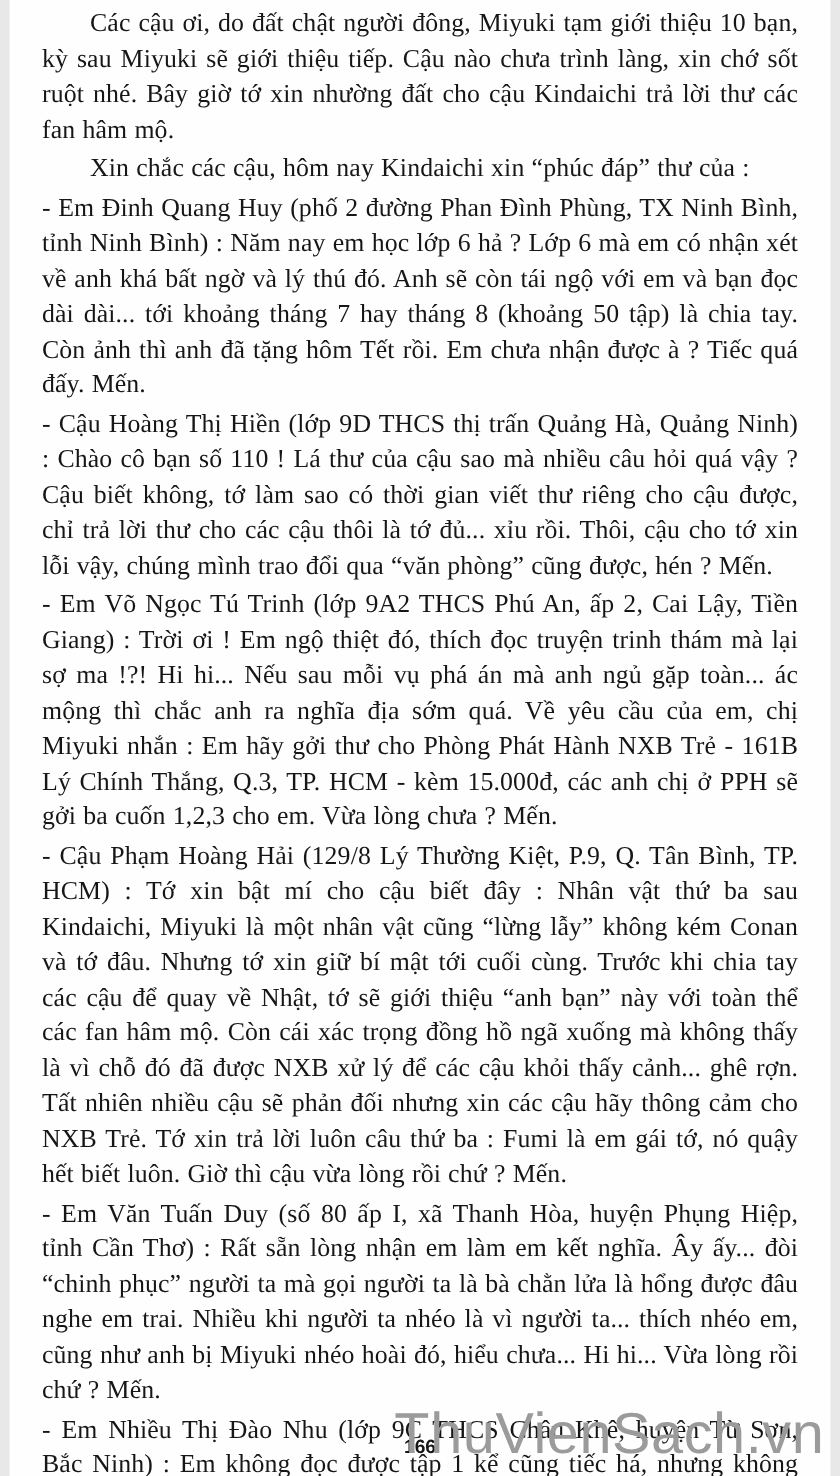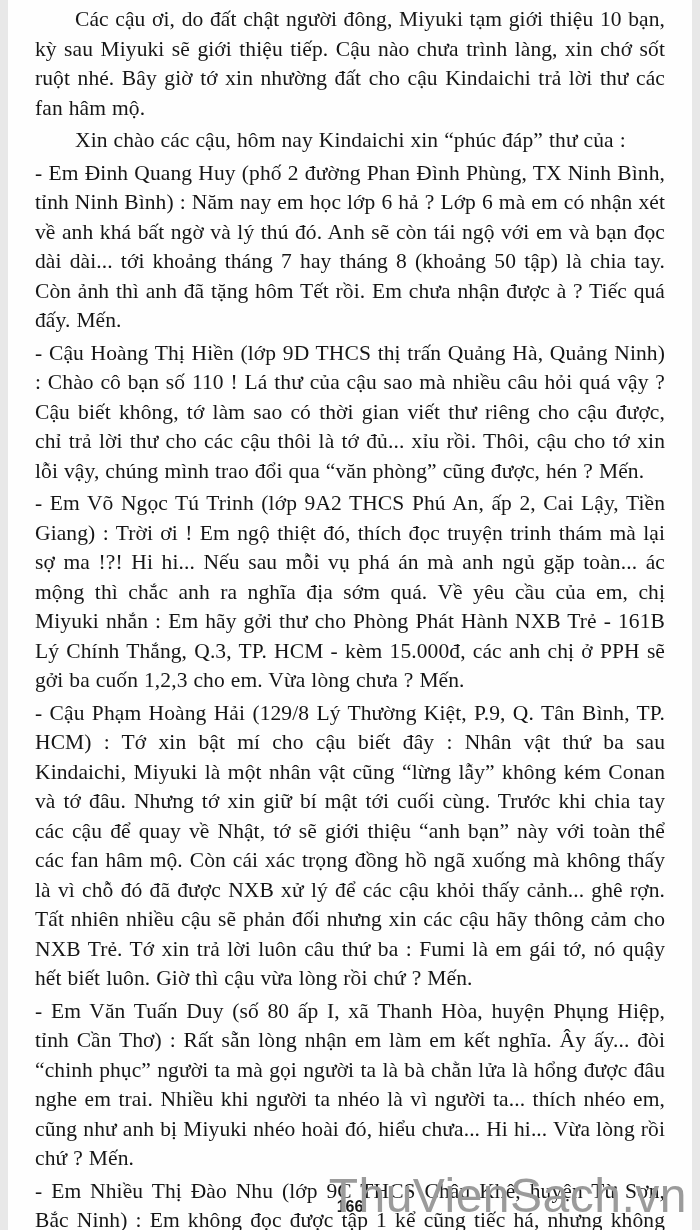--- a/index.html
+++ b/index.html
@@ -64,21 +64,21 @@
     letter-spacing: 0.5px;
     color: var(--watermark-color, #9b9b9b);
   }
 </style>
 </head>
 <body>
 
 <div class="page">
   <div class="text-column">
       <p class="para indent"><span class="text-segment">Các cậu ơi, do đất chật người đông, Miyuki tạm giới thiệu 10 bạn, kỳ sau Miyuki sẽ giới thiệu tiếp. Cậu nào chưa trình làng, xin chớ sốt ruột nhé. Bây giờ tớ xin nhường đất cho cậu Kindaichi trả lời thư các fan hâm mộ.</span></p>
-      <p class="para indent"><span class="text-segment">Xin chào các cậu, hôm nay Kindaichi xin “phúc đáp” thư của :</span></p>
+      <p class="para indent"><span class="text-segment">Xin chắc các cậu, hôm nay Kindaichi xin “phúc đáp” thư của :</span></p>
       <p class="para"><span class="text-segment">- Em </span><span class="sender-name">Đinh Quang Huy</span><span class="text-segment"> (phố 2 đường Phan Đình Phùng, TX Ninh Bình, tỉnh Ninh Bình) : Năm nay em học lớp 6 hả ? Lớp 6 mà em có nhận xét về anh khá bất ngờ và lý thú đó. Anh sẽ còn tái ngộ với em và bạn đọc dài dài... tới khoảng tháng 7 hay tháng 8 (khoảng 50 tập) là chia tay. Còn ảnh thì anh đã tặng hôm Tết rồi. Em chưa nhận được à ? Tiếc quá đấy. Mến.</span></p>
       <p class="para"><span class="text-segment">- Cậu </span><span class="sender-name">Hoàng Thị Hiền</span><span class="text-segment"> (lớp 9D THCS thị trấn Quảng Hà, Quảng Ninh) : Chào cô bạn số 110 ! Lá thư của cậu sao mà nhiều câu hỏi quá vậy ? Cậu biết không, tớ làm sao có thời gian viết thư riêng cho cậu được, chỉ trả lời thư cho các cậu thôi là tớ đủ... xỉu rồi. Thôi, cậu cho tớ xin lỗi vậy, chúng mình trao đổi qua “văn phòng” cũng được, hén ? Mến.</span></p>
       <p class="para"><span class="text-segment">- Em </span><span class="sender-name">Võ Ngọc Tú Trinh</span><span class="text-segment"> (lớp 9A2 THCS Phú An, ấp 2, Cai Lậy, Tiền Giang) :  Trời ơi ! Em ngộ thiệt đó, thích đọc truyện trinh thám mà lại sợ ma !?! Hi hi... Nếu sau mỗi vụ phá án mà anh ngủ gặp toàn... ác mộng thì chắc anh ra nghĩa địa sớm quá. Về yêu cầu của em, chị Miyuki nhắn : Em hãy gởi thư cho Phòng Phát Hành NXB Trẻ - 161B Lý Chính Thắng, Q.3, TP. HCM - kèm 15.000đ, các anh chị ở PPH sẽ gởi ba cuốn 1,2,3 cho em. Vừa lòng chưa ? Mến.</span></p>
       <p class="para"><span class="text-segment">- Cậu </span><span class="sender-name">Phạm Hoàng Hải</span><span class="text-segment"> (129/8 Lý Thường Kiệt, P.9, Q. Tân Bình, TP. HCM) :  Tớ xin bật mí cho cậu biết đây : Nhân vật thứ ba sau Kindaichi, Miyuki là một nhân vật cũng “lừng lẫy” không kém Conan và tớ đâu. Nhưng tớ xin giữ bí mật tới cuối cùng. Trước khi chia tay các cậu để quay về Nhật, tớ sẽ giới thiệu “anh bạn” này với toàn thể các fan hâm mộ. Còn cái xác trọng đồng hồ ngã xuống mà không thấy là vì chỗ đó đã được NXB xử lý để các cậu khỏi thấy cảnh... ghê rợn. Tất nhiên nhiều cậu sẽ phản đối nhưng xin các cậu hãy thông cảm cho NXB Trẻ. Tớ xin trả lời luôn câu thứ ba : Fumi là em gái tớ, nó quậy hết biết luôn. Giờ thì cậu vừa lòng rồi chứ ? Mến.</span></p>
       <p class="para"><span class="text-segment">- Em </span><span class="sender-name">Văn Tuấn Duy</span><span class="text-segment"> (số 80 ấp I, xã Thanh Hòa, huyện Phụng Hiệp, tỉnh Cần Thơ) : Rất sẵn lòng nhận em làm em kết nghĩa. Ây ấy... đòi “chinh phục” người ta mà gọi người ta là bà chằn lửa là hổng được đâu nghe em trai. Nhiều khi người ta nhéo là vì người ta... thích nhéo em, cũng như anh bị Miyuki nhéo hoài đó, hiểu chưa... Hi hi... Vừa lòng rồi chứ ? Mến.</span></p>
       <p class="para"><span class="text-segment">- Em </span><span class="sender-name">Nhiều Thị Đào Nhu</span><span class="text-segment"> (lớp 9C THCS Châu Khê, huyện Từ Sơn, Bắc Ninh) : Em không đọc được tập 1 kể cũng tiếc há, nhưng không sao, cứ đọc tiếp em sẽ còn gặp những vụ án rắc rối, phức tạp và đau thương ghê</span></p>
     </div>
   <div class="footer-row">
     <div class="page-number">166</div>
     <div class="watermark">ThuVienSach.vn</div>

